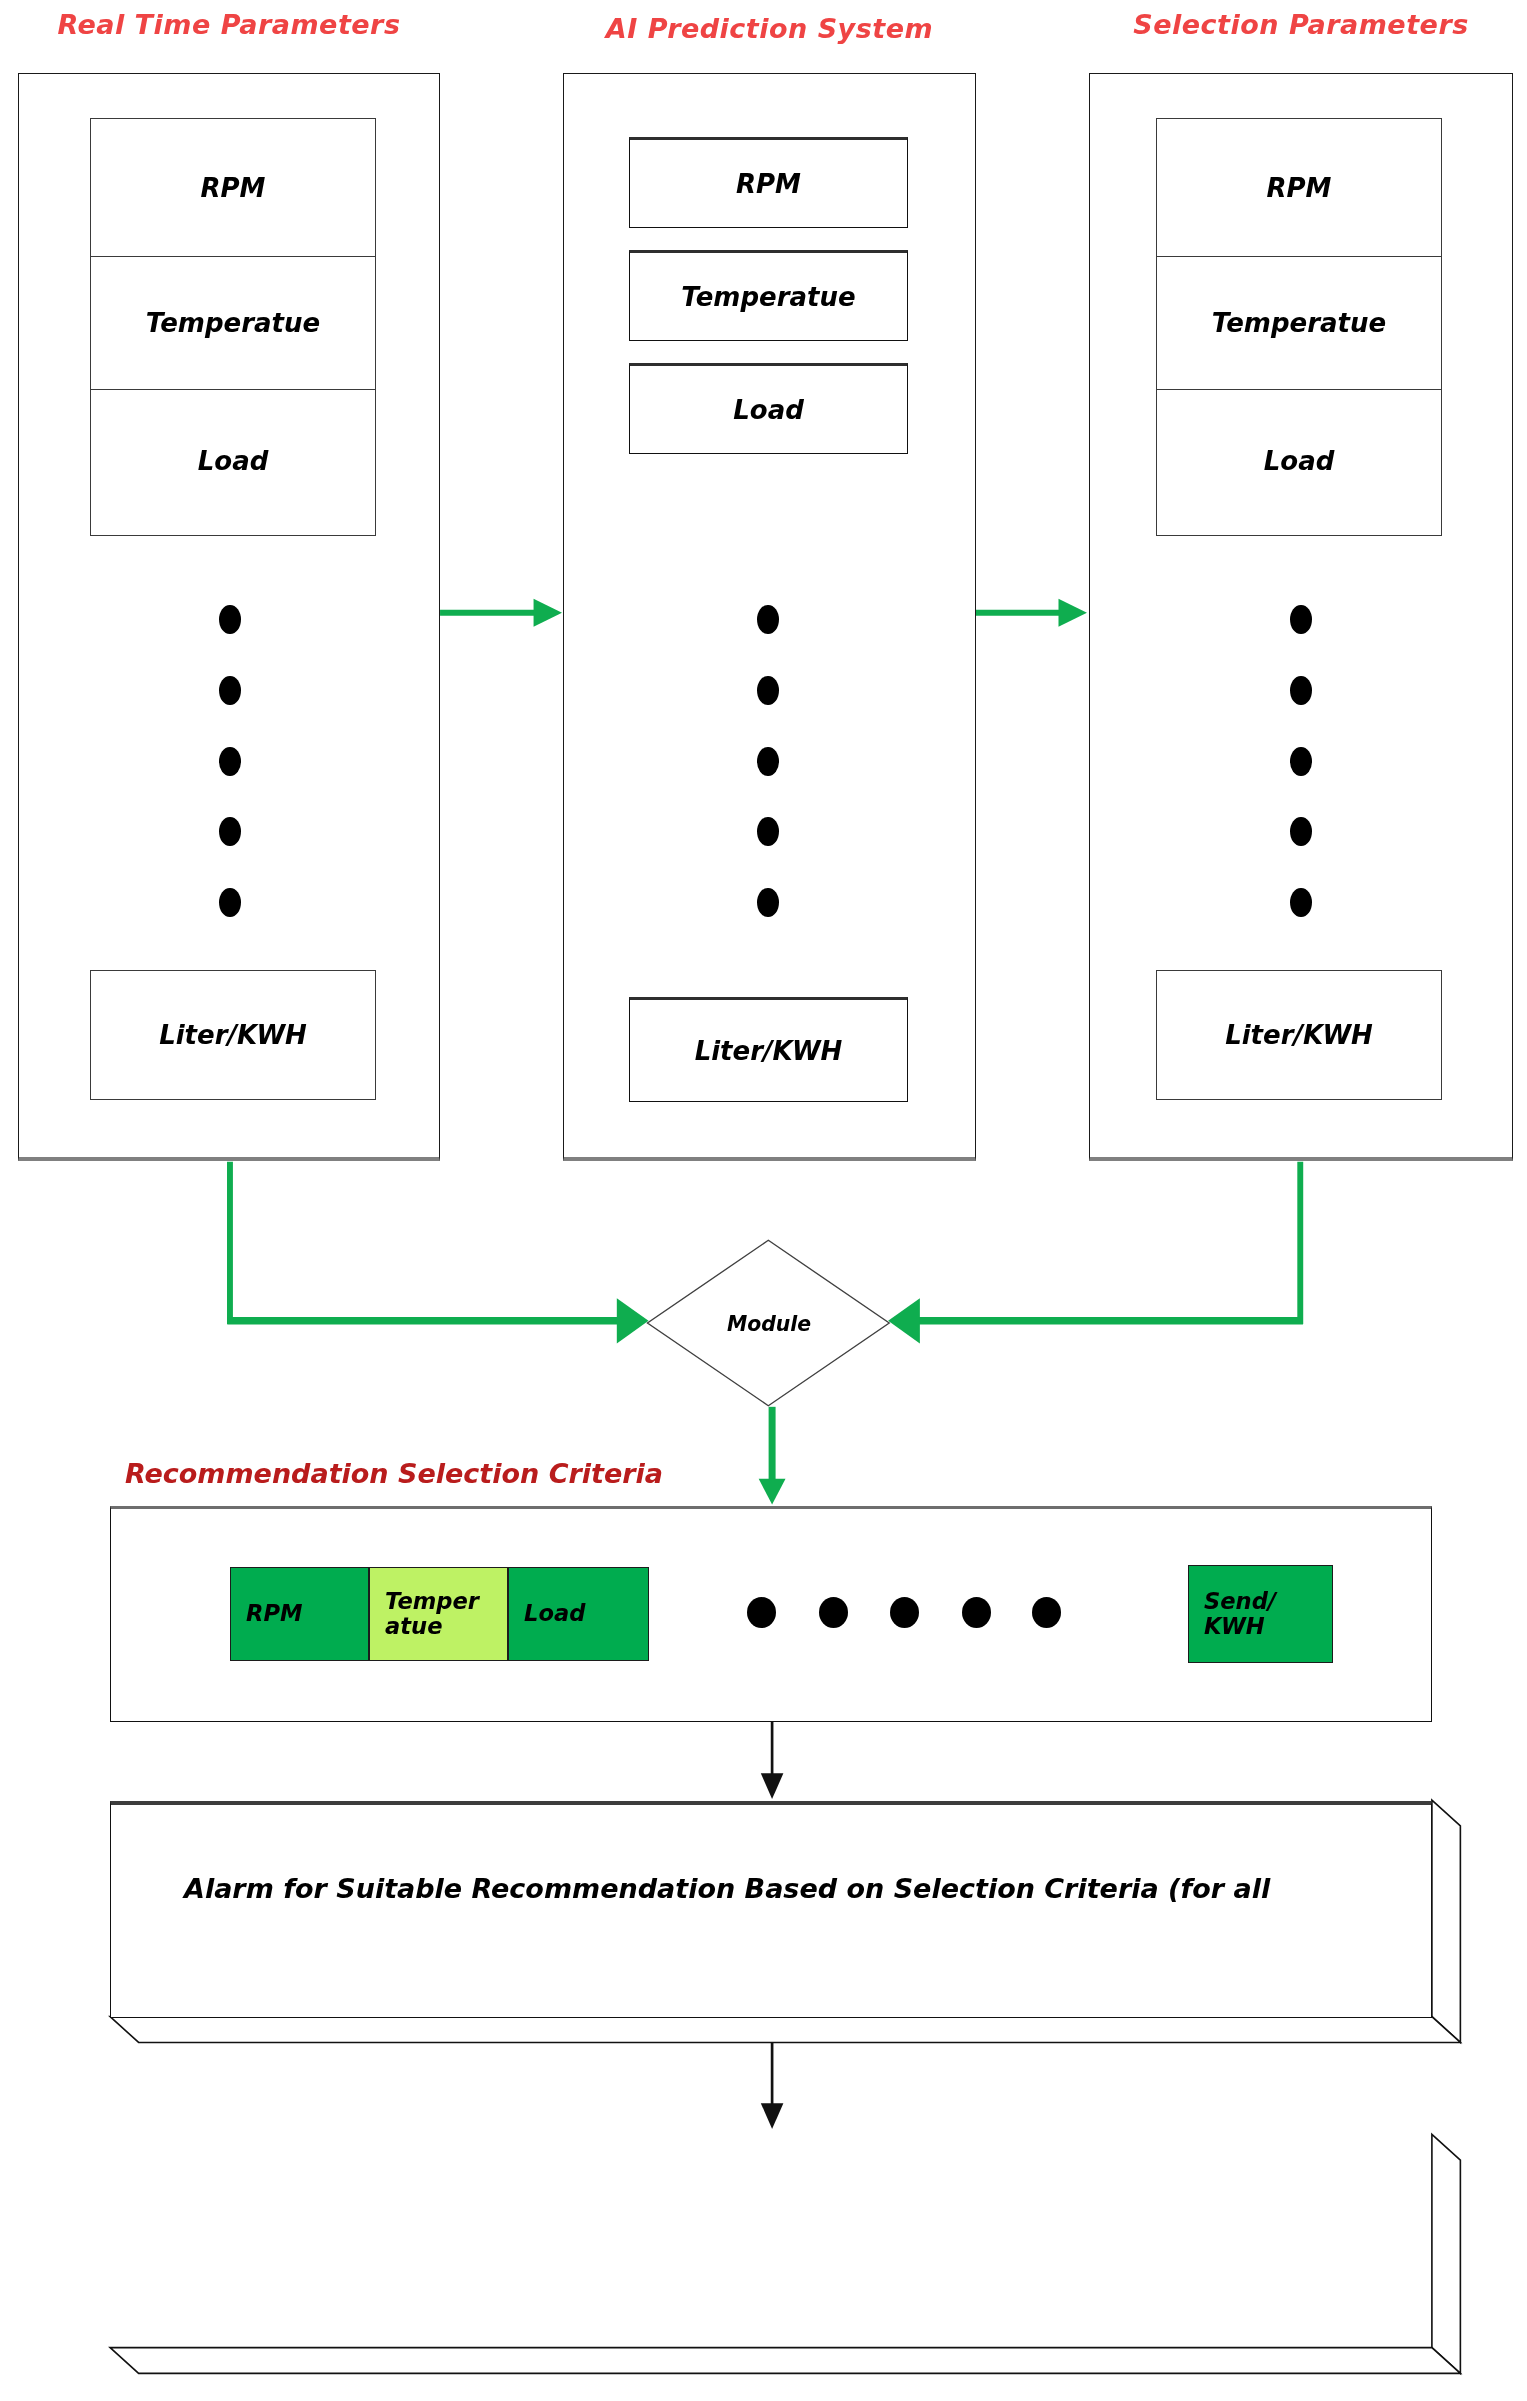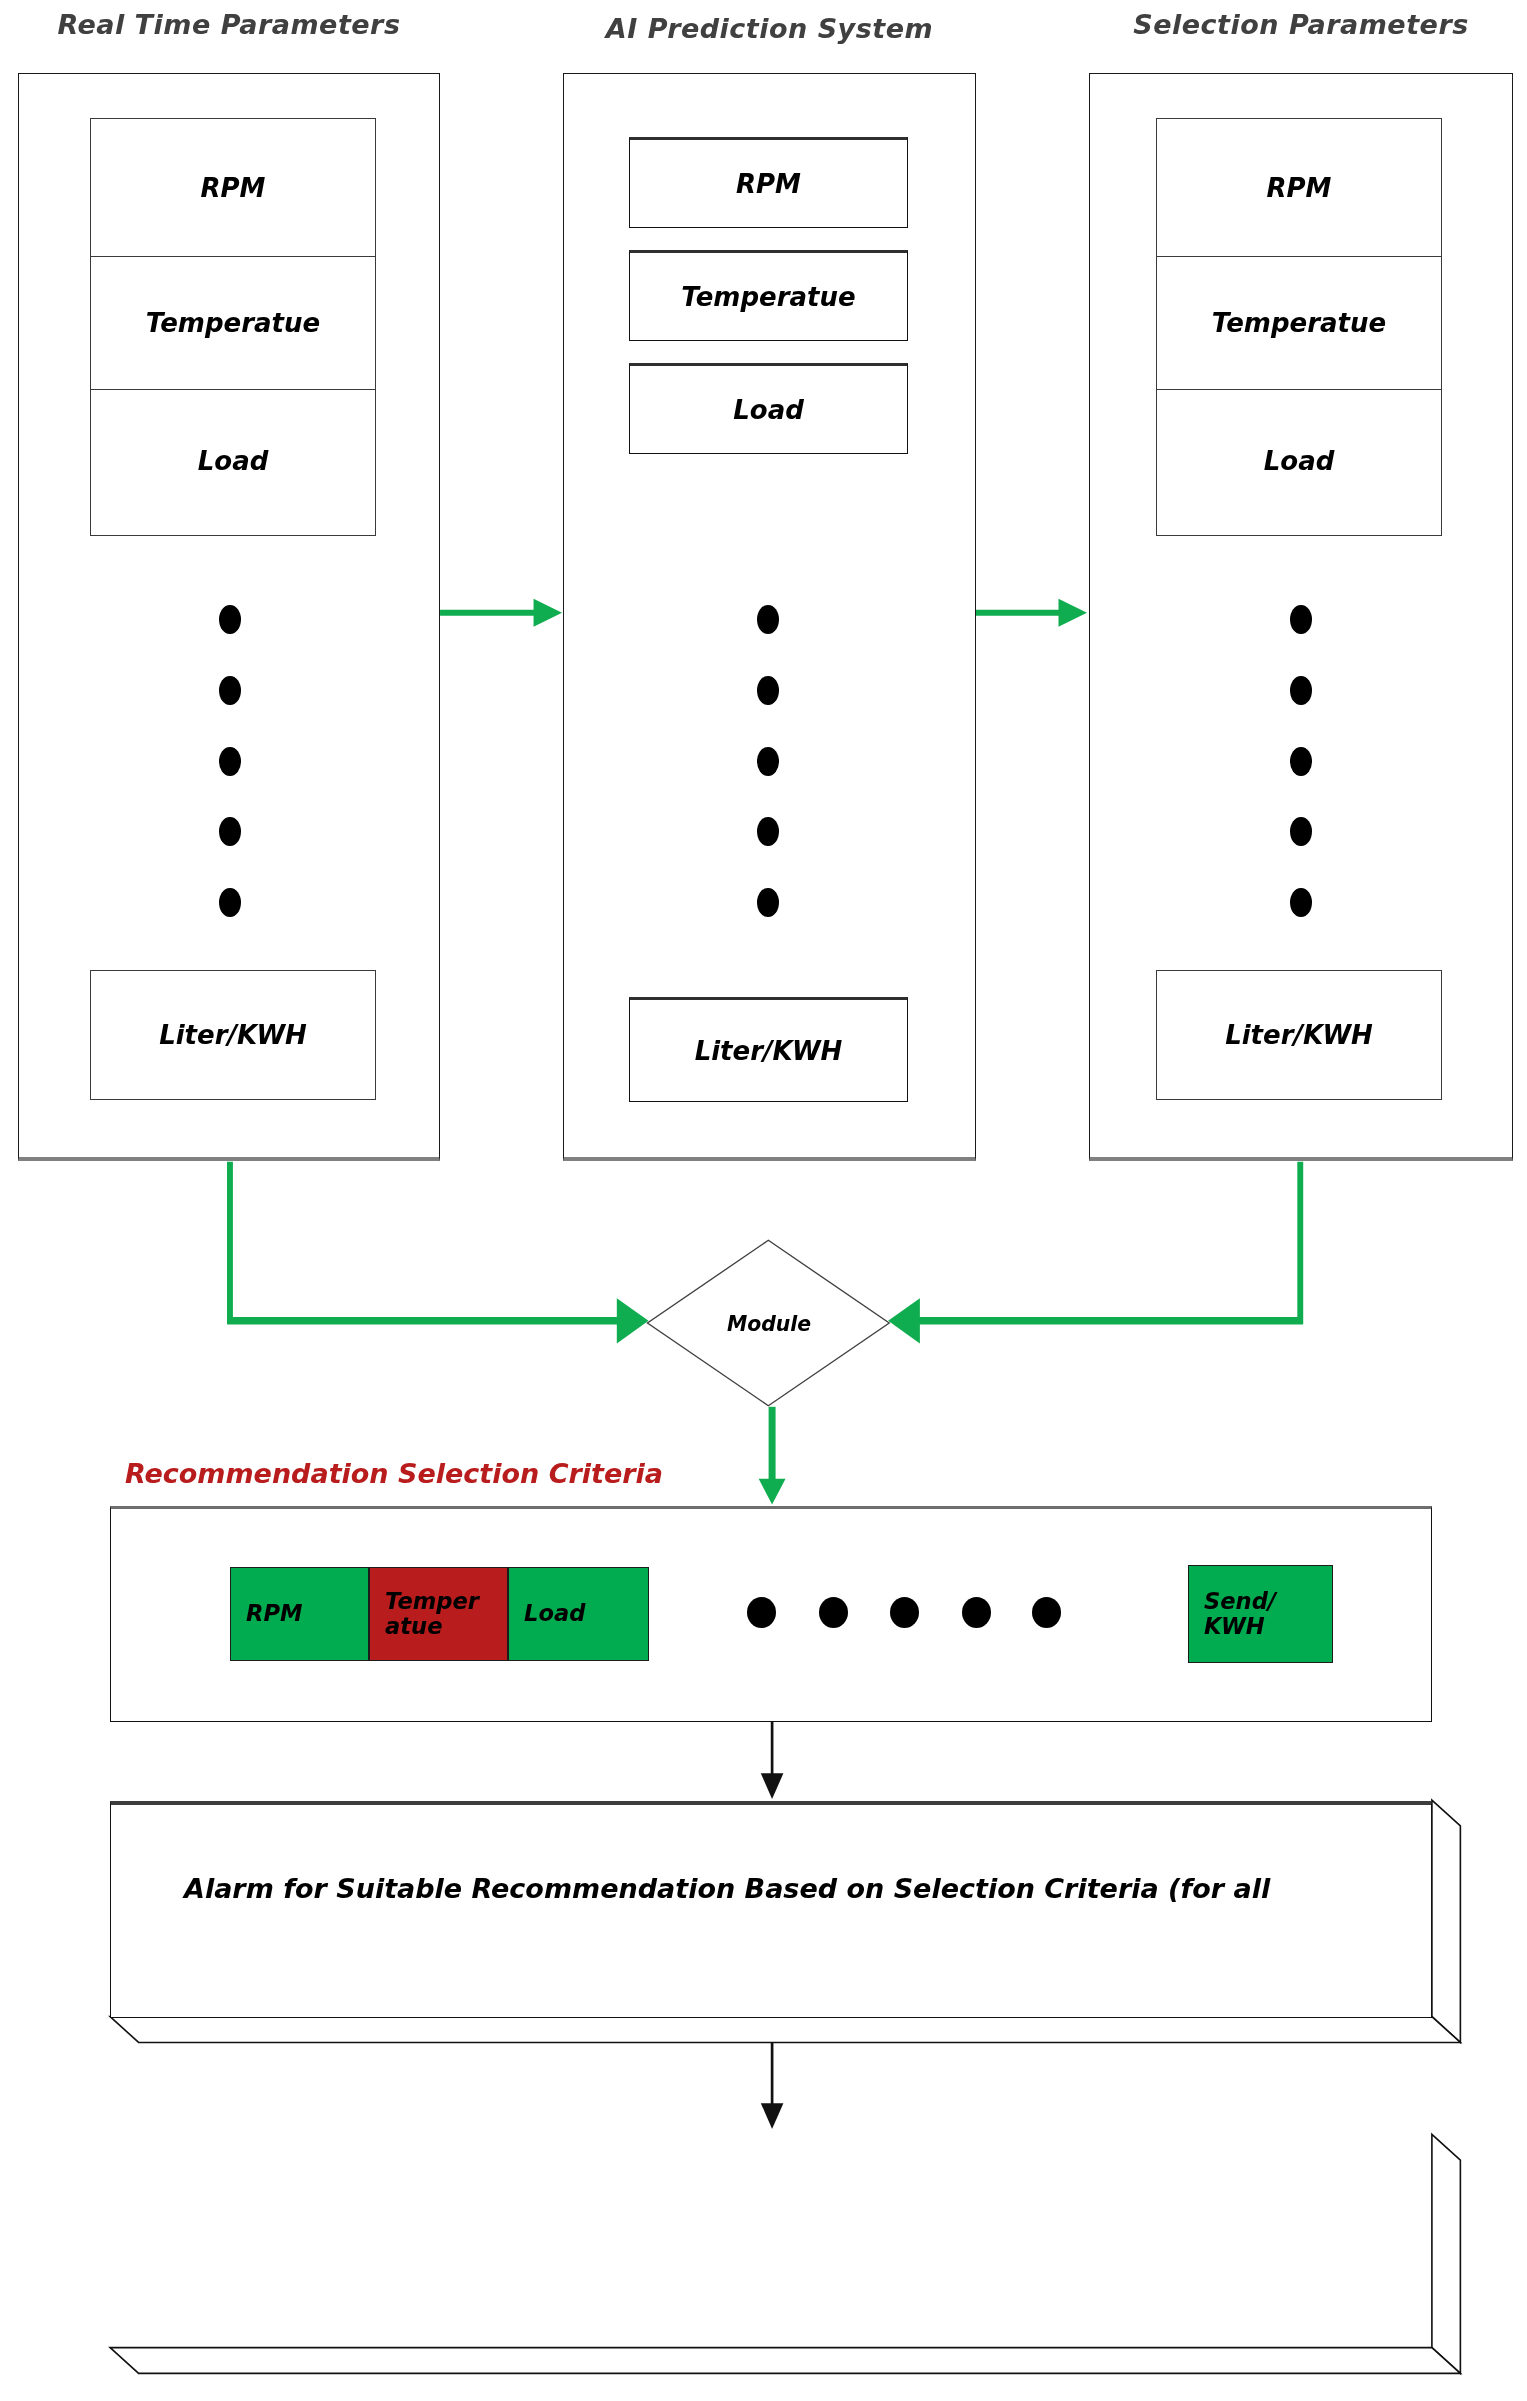--- a/index.html
+++ b/index.html
@@ -1,38 +1,38 @@
 <!DOCTYPE html>
 <html style="font-size:8.6px"><head>
 <meta charset="utf-8">
 <style>
   html,body{margin:0;padding:0;background:#ffffff;}
   body{width:1527px;height:2401px;position:relative;font-family:"DejaVu Sans",sans-serif;}
   .canvas{position:absolute;left:0;top:0;width:1527px;height:2401px;background:#ffffff;overflow:hidden;}
   .lyr{position:absolute;left:0;top:0;width:1527px;height:2401px;pointer-events:none;}
   .abs{position:absolute;box-sizing:border-box;}
-  .ttl{font-weight:bold;font-style:italic;font-size:27px;color:#404040;text-align:center;letter-spacing:0.5px;}
+  .ttl{font-weight:bold;font-style:italic;font-size:27px;color:#ef4444;text-align:center;letter-spacing:0.5px;}
   .colbox{border:1.6px solid #1a1a1a;border-bottom:4.3px solid #808080;background:#ffffff;}
   .stack{border:1.6px solid #3a3a3a;background:#ffffff;}
   .cell{box-sizing:border-box;display:flex;align-items:center;justify-content:center;
         font-weight:bold;font-style:italic;font-size:26px;color:#000;}
   .cell + .cell{border-top:1.6px solid #3a3a3a;}
   .flatbox{border:1.6px solid #3a3a3a;background:#ffffff;display:flex;align-items:center;justify-content:center;
         font-weight:bold;font-style:italic;font-size:26px;color:#000;}
   .face3d{border:1.6px solid #111;border-top:3.2px solid #2f2f2f;background:#ffffff;display:flex;align-items:center;justify-content:center;
         font-weight:bold;font-style:italic;font-size:26px;color:#000;}
   .vdot{position:absolute;width:21.5px;height:29px;border-radius:50%;background:#000;}
   .hdot{position:absolute;width:29px;height:31px;border-radius:50%;background:#000;}
   .diamond-label{font-weight:bold;font-style:italic;font-size:20.4px;color:#000;display:flex;align-items:center;justify-content:center;}
   .crit-title{font-weight:bold;font-style:italic;font-size:27px;color:#b91c1c;}
   .critbox{border:1.6px solid #111;border-top:3.8px solid #6e6e6e;background:#ffffff;}
   .param{display:flex;flex-direction:column;justify-content:center;border:1.1px solid #1c1c1c;
          font-weight:bold;font-style:italic;font-size:22.6px;color:#000;line-height:1.12;padding-left:15px;box-sizing:border-box;}
   .green{background:#00ac4f;}
-  .red{background:#b91c1c;}
+  .red{background:#bef264;}
   .procbox{border:1.6px solid #111;border-top:4.3px solid #3d3d3d;background:#ffffff;
            font-weight:bold;font-style:italic;font-size:27px;color:#000;line-height:1.62;box-sizing:border-box;}
   .proc-inner{padding:62px 32px 0 73px;}
 </style>
 </head>
 <body>
 
 <div class="canvas">
 
   <svg class="lyr" width="1527" height="2401" viewBox="0 0 2842 4468">

